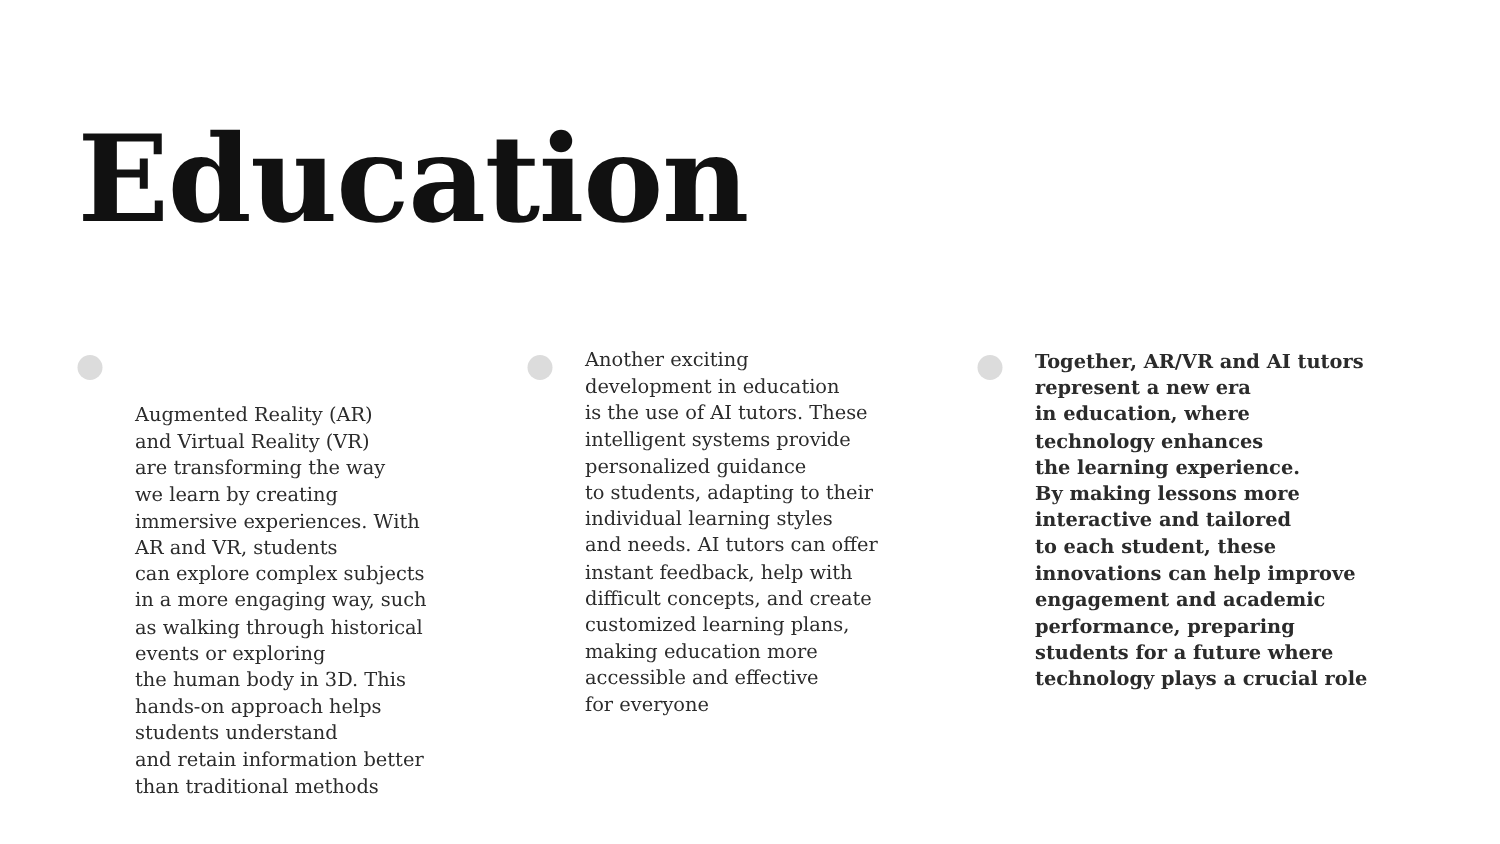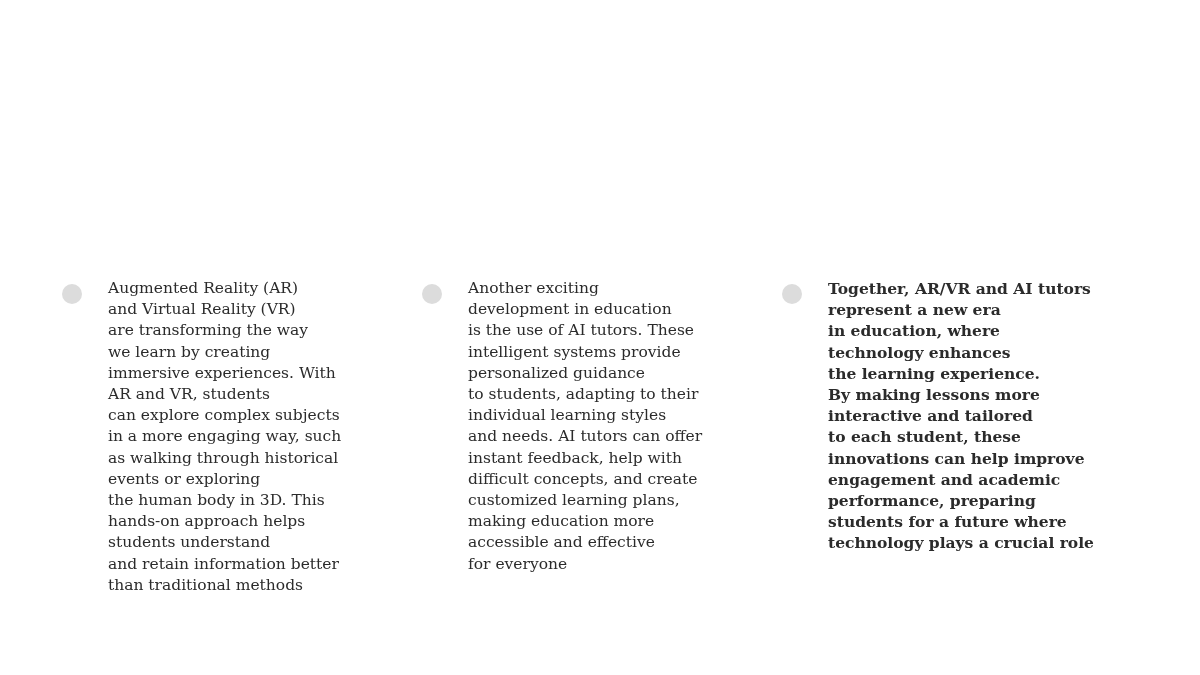--- a/index.html
+++ b/index.html
@@ -59,29 +59,30 @@
   }
   .column-text {
     margin-left: 26px;
     font-family: "DejaVu Serif", serif;
     font-size: 15.5px;
     line-height: 21.2px;
     color: #2b2b2b;
     white-space: pre-line;
     width: 300px;
   }
-  .col-1 .column-text { width: 295px; }
+  .col-1 .column-text { width: 295px; margin-top: 44px; }
   .col-2 .column-text { width: 292px; }
   .col-3 .column-text { width: 292px; font-weight: bold; }
 </style>
 </head>
 <body>
 
 <div class="slide">
 
+  <div class="slide-title">Education</div>
 
   <div class="columns">
 
     <div class="column col-1">
       <span class="bullet-dot"></span>
       <div class="column-text">Augmented Reality (AR)
 and Virtual Reality (VR)
 are transforming the way
 we learn by creating
 immersive experiences. With

